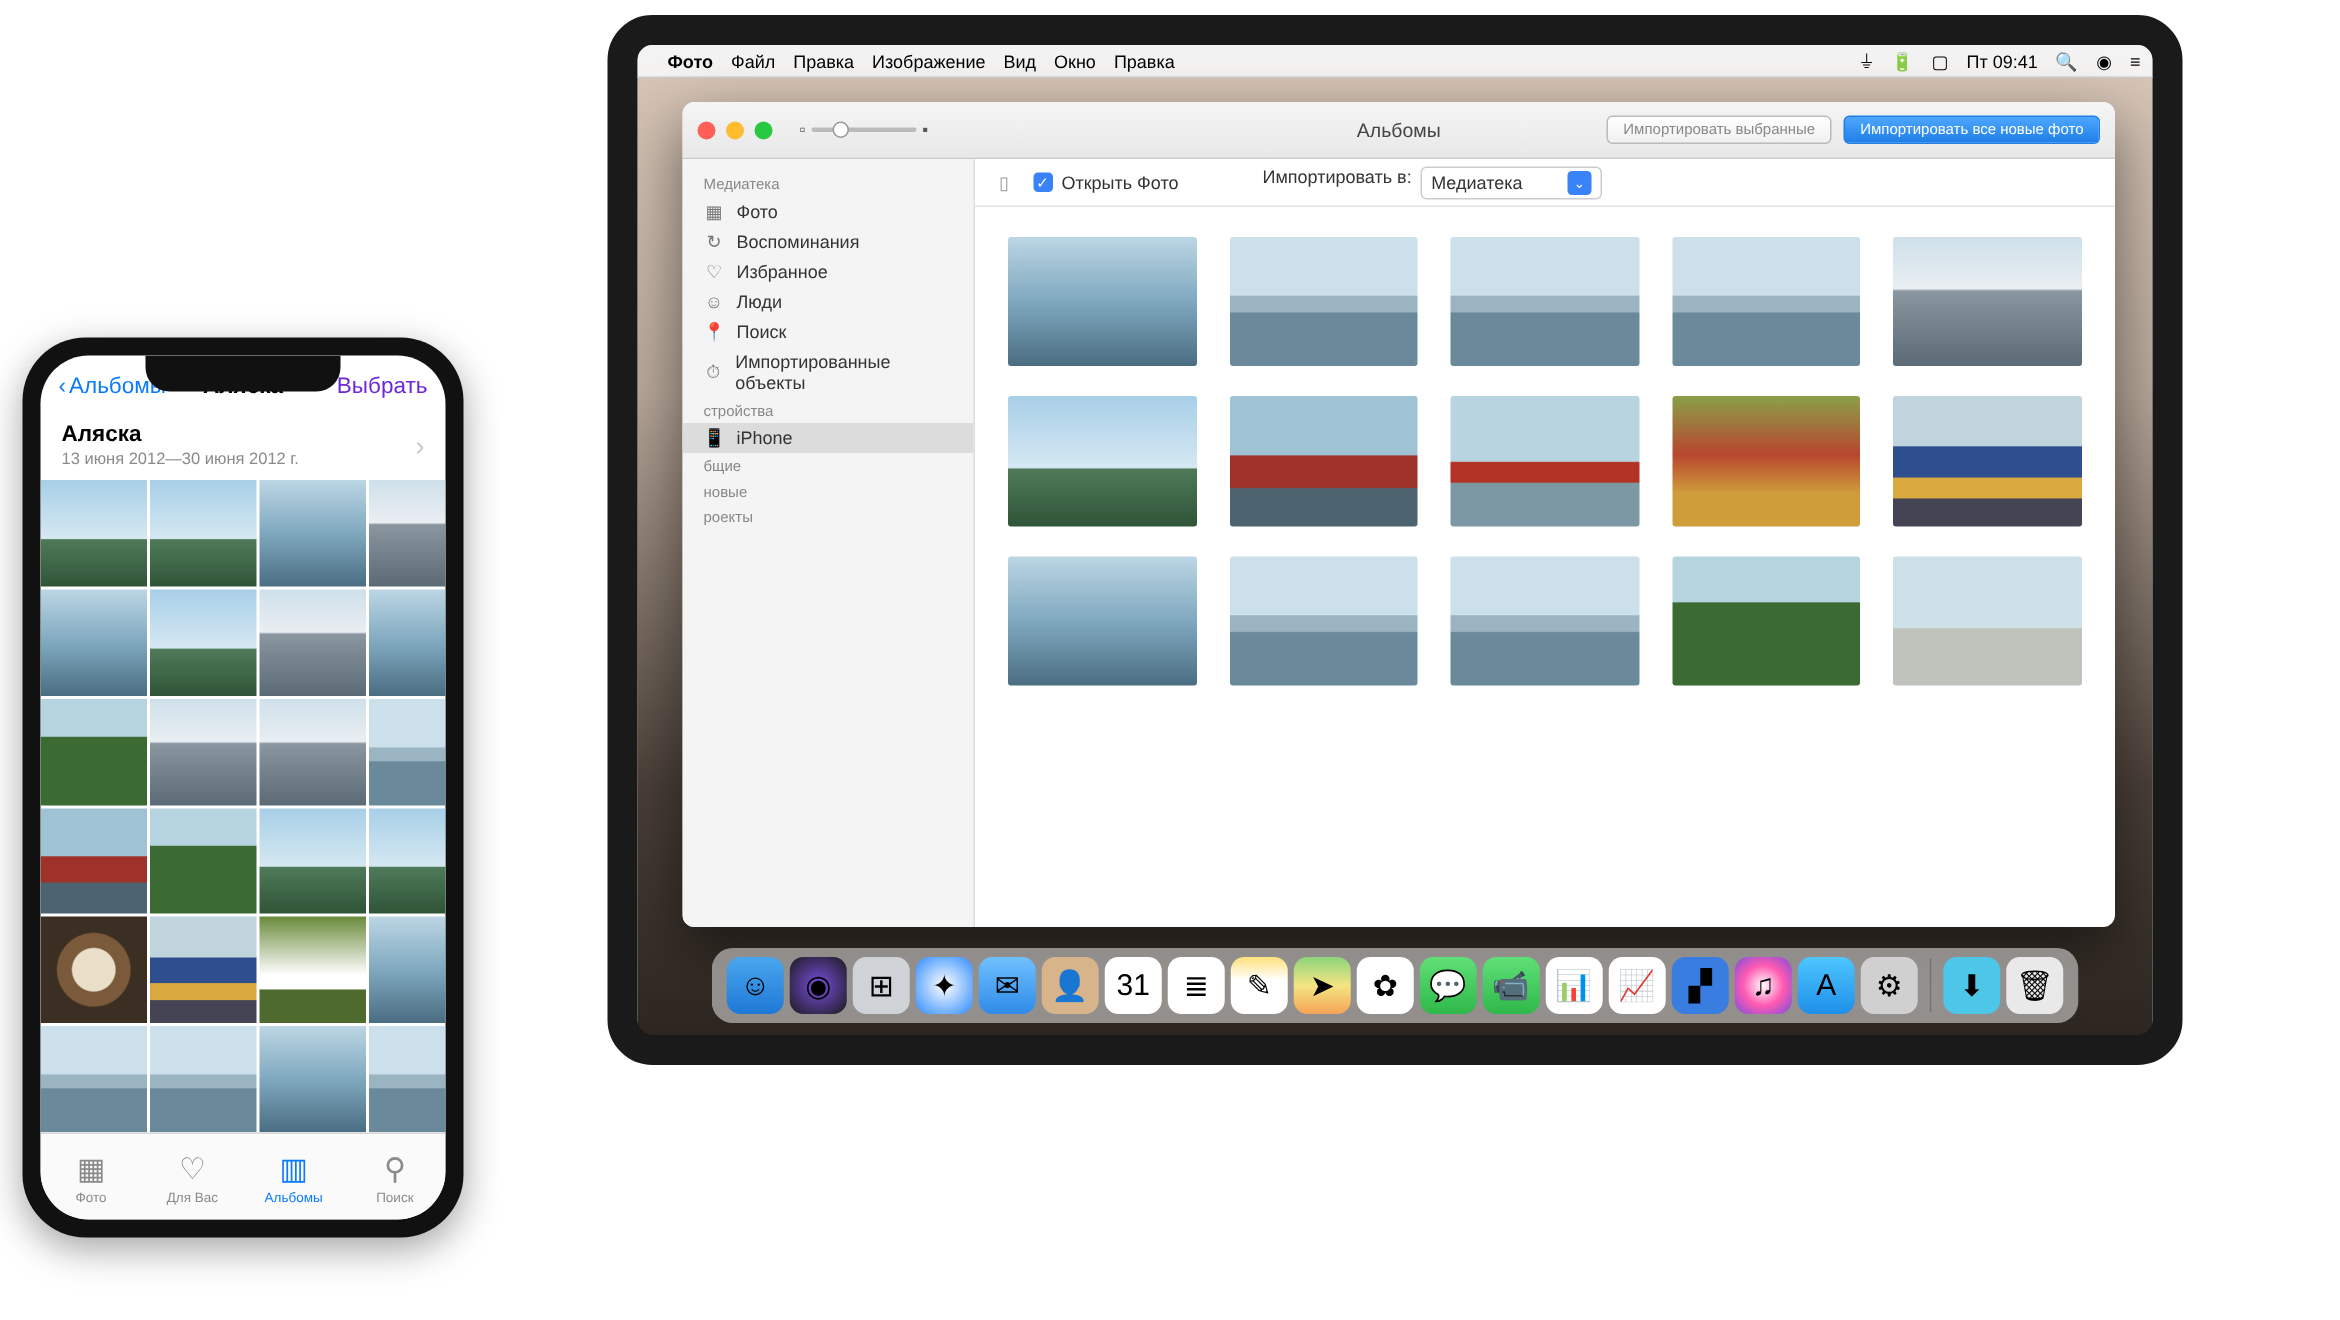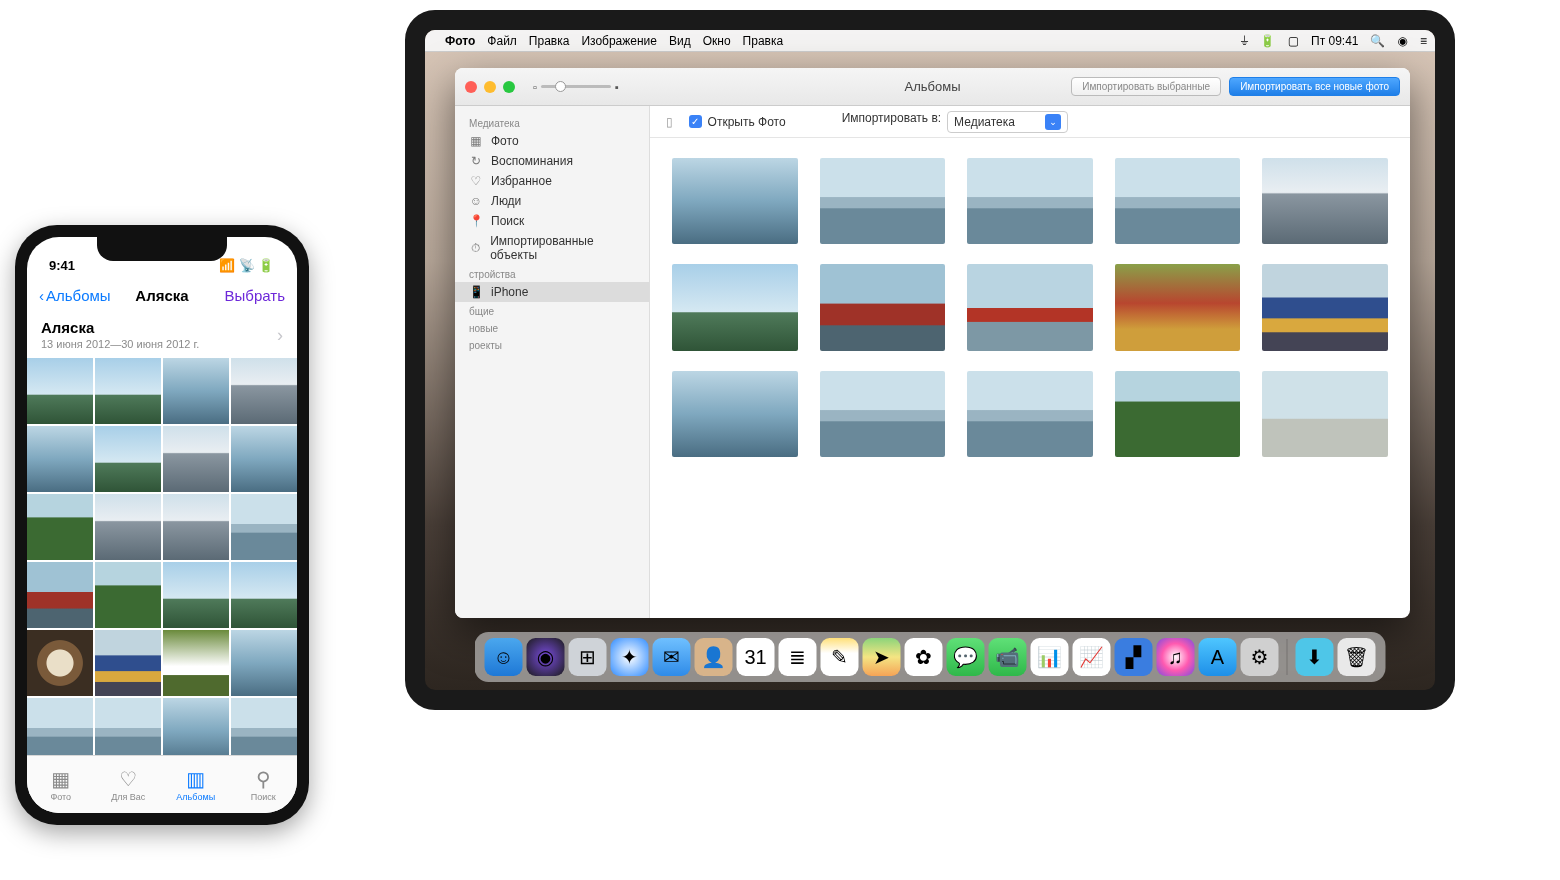--- a/index.html
+++ b/index.html
@@ -231,24 +231,20 @@
         <div class="dock-icon" style="background: rgb(78, 198, 232);">⬇</div>
         <div class="dock-icon" style="background: rgb(233, 233, 233);">🗑</div>
       </div>
 
   </div>
 </div>
 
 <div class="iphone">
   <div class="iphone-screen">
     <div class="notch"></div>
-    <div class="ios-status">
-      <span>9:41</span>
-      <span>📶 📡 🔋</span>
-    </div>
     <div class="ios-nav">
       <span class="back">
         <span>‹</span>
         <span>Альбомы</span>
       </span>
       <span class="title">Аляска</span>
       <span class="act">Выбрать</span>
     </div>
     <div class="album-head">
       <h2>Аляска</h2>

